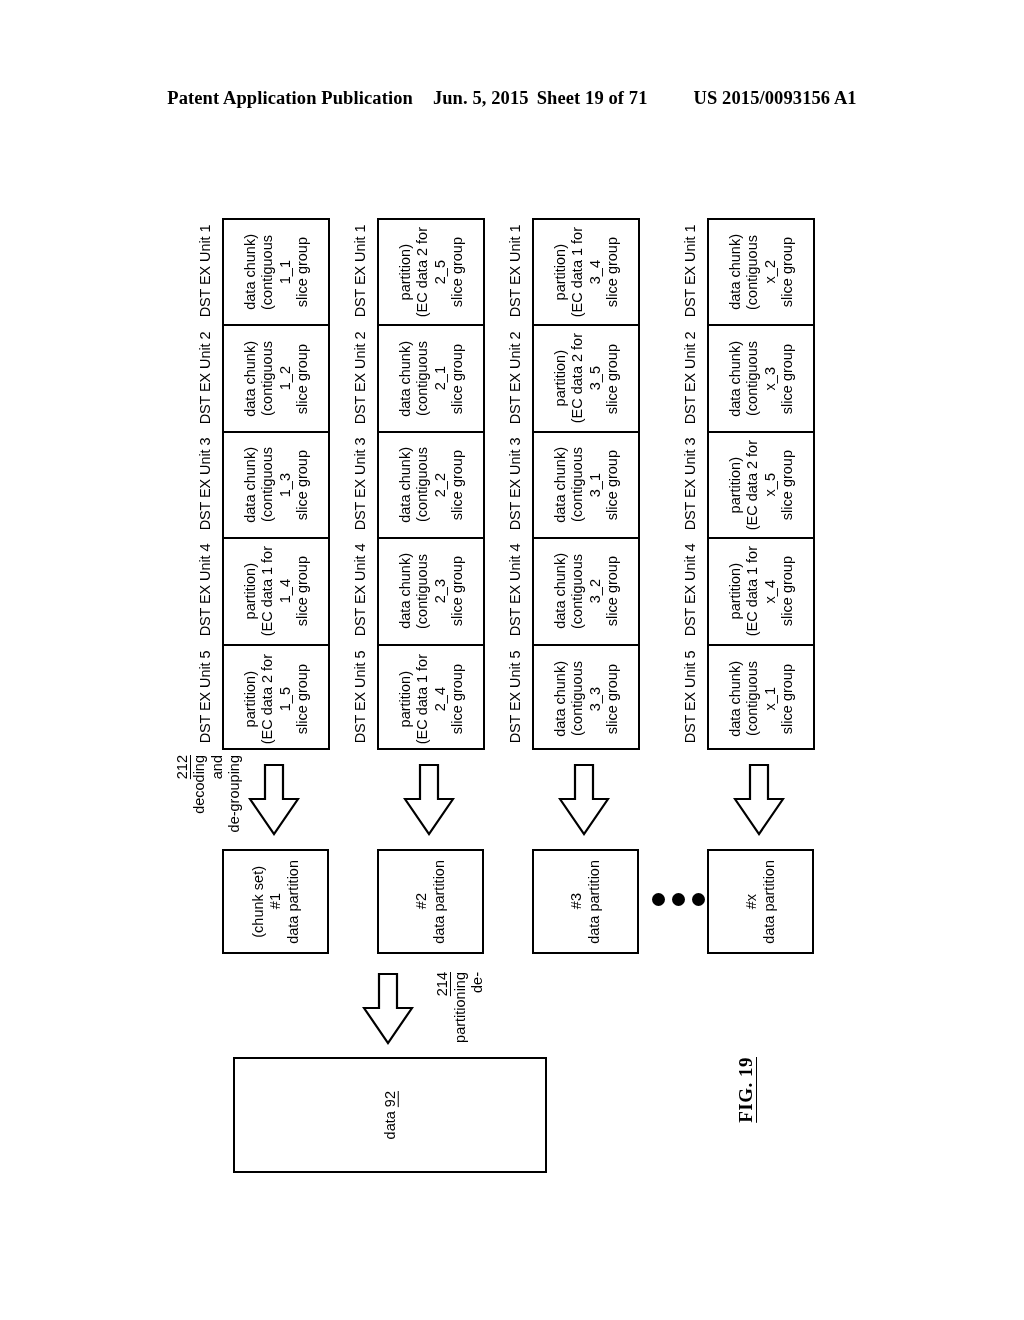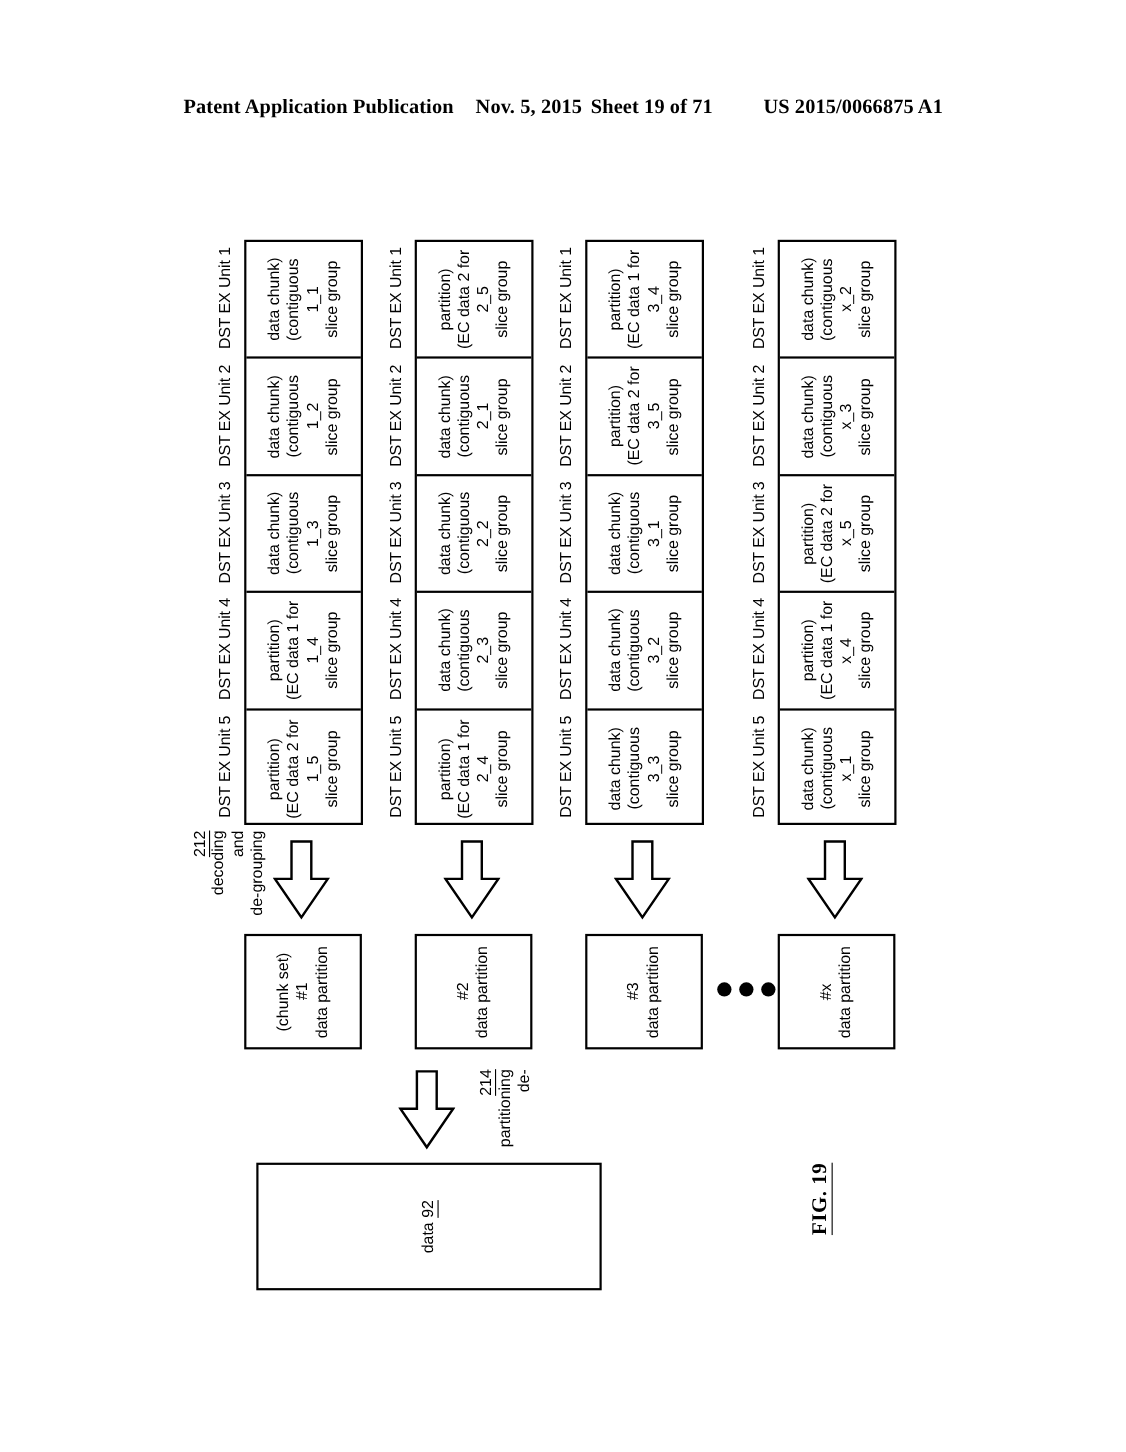--- a/index.html
+++ b/index.html
@@ -250,23 +250,23 @@
     font-size: 19px;
     text-decoration: underline;
     letter-spacing: 0.5px;
   }
 </style>
 </head>
 <body>
 
 <div id="page-header">
   <span class="hdr-pub">Patent Application Publication</span>
-  <span class="hdr-date">Nov. 5, 2015</span>
+  <span class="hdr-date">Jun. 5, 2015</span>
   <span class="hdr-sheet">Sheet 19 of 71</span>
-  <span class="hdr-num">US 2015/0066875 A1</span>
+  <span class="hdr-num">US 2015/0093156 A1</span>
 </div>
 
 <div id="figure">
 
   <div id="degroup-caption">
     <div class="cap-inner">
       <span class="ln">de-grouping</span>
       <span class="ln">and</span>
       <span class="ln">decoding</span>
       <span class="ln ref-num">212</span>

